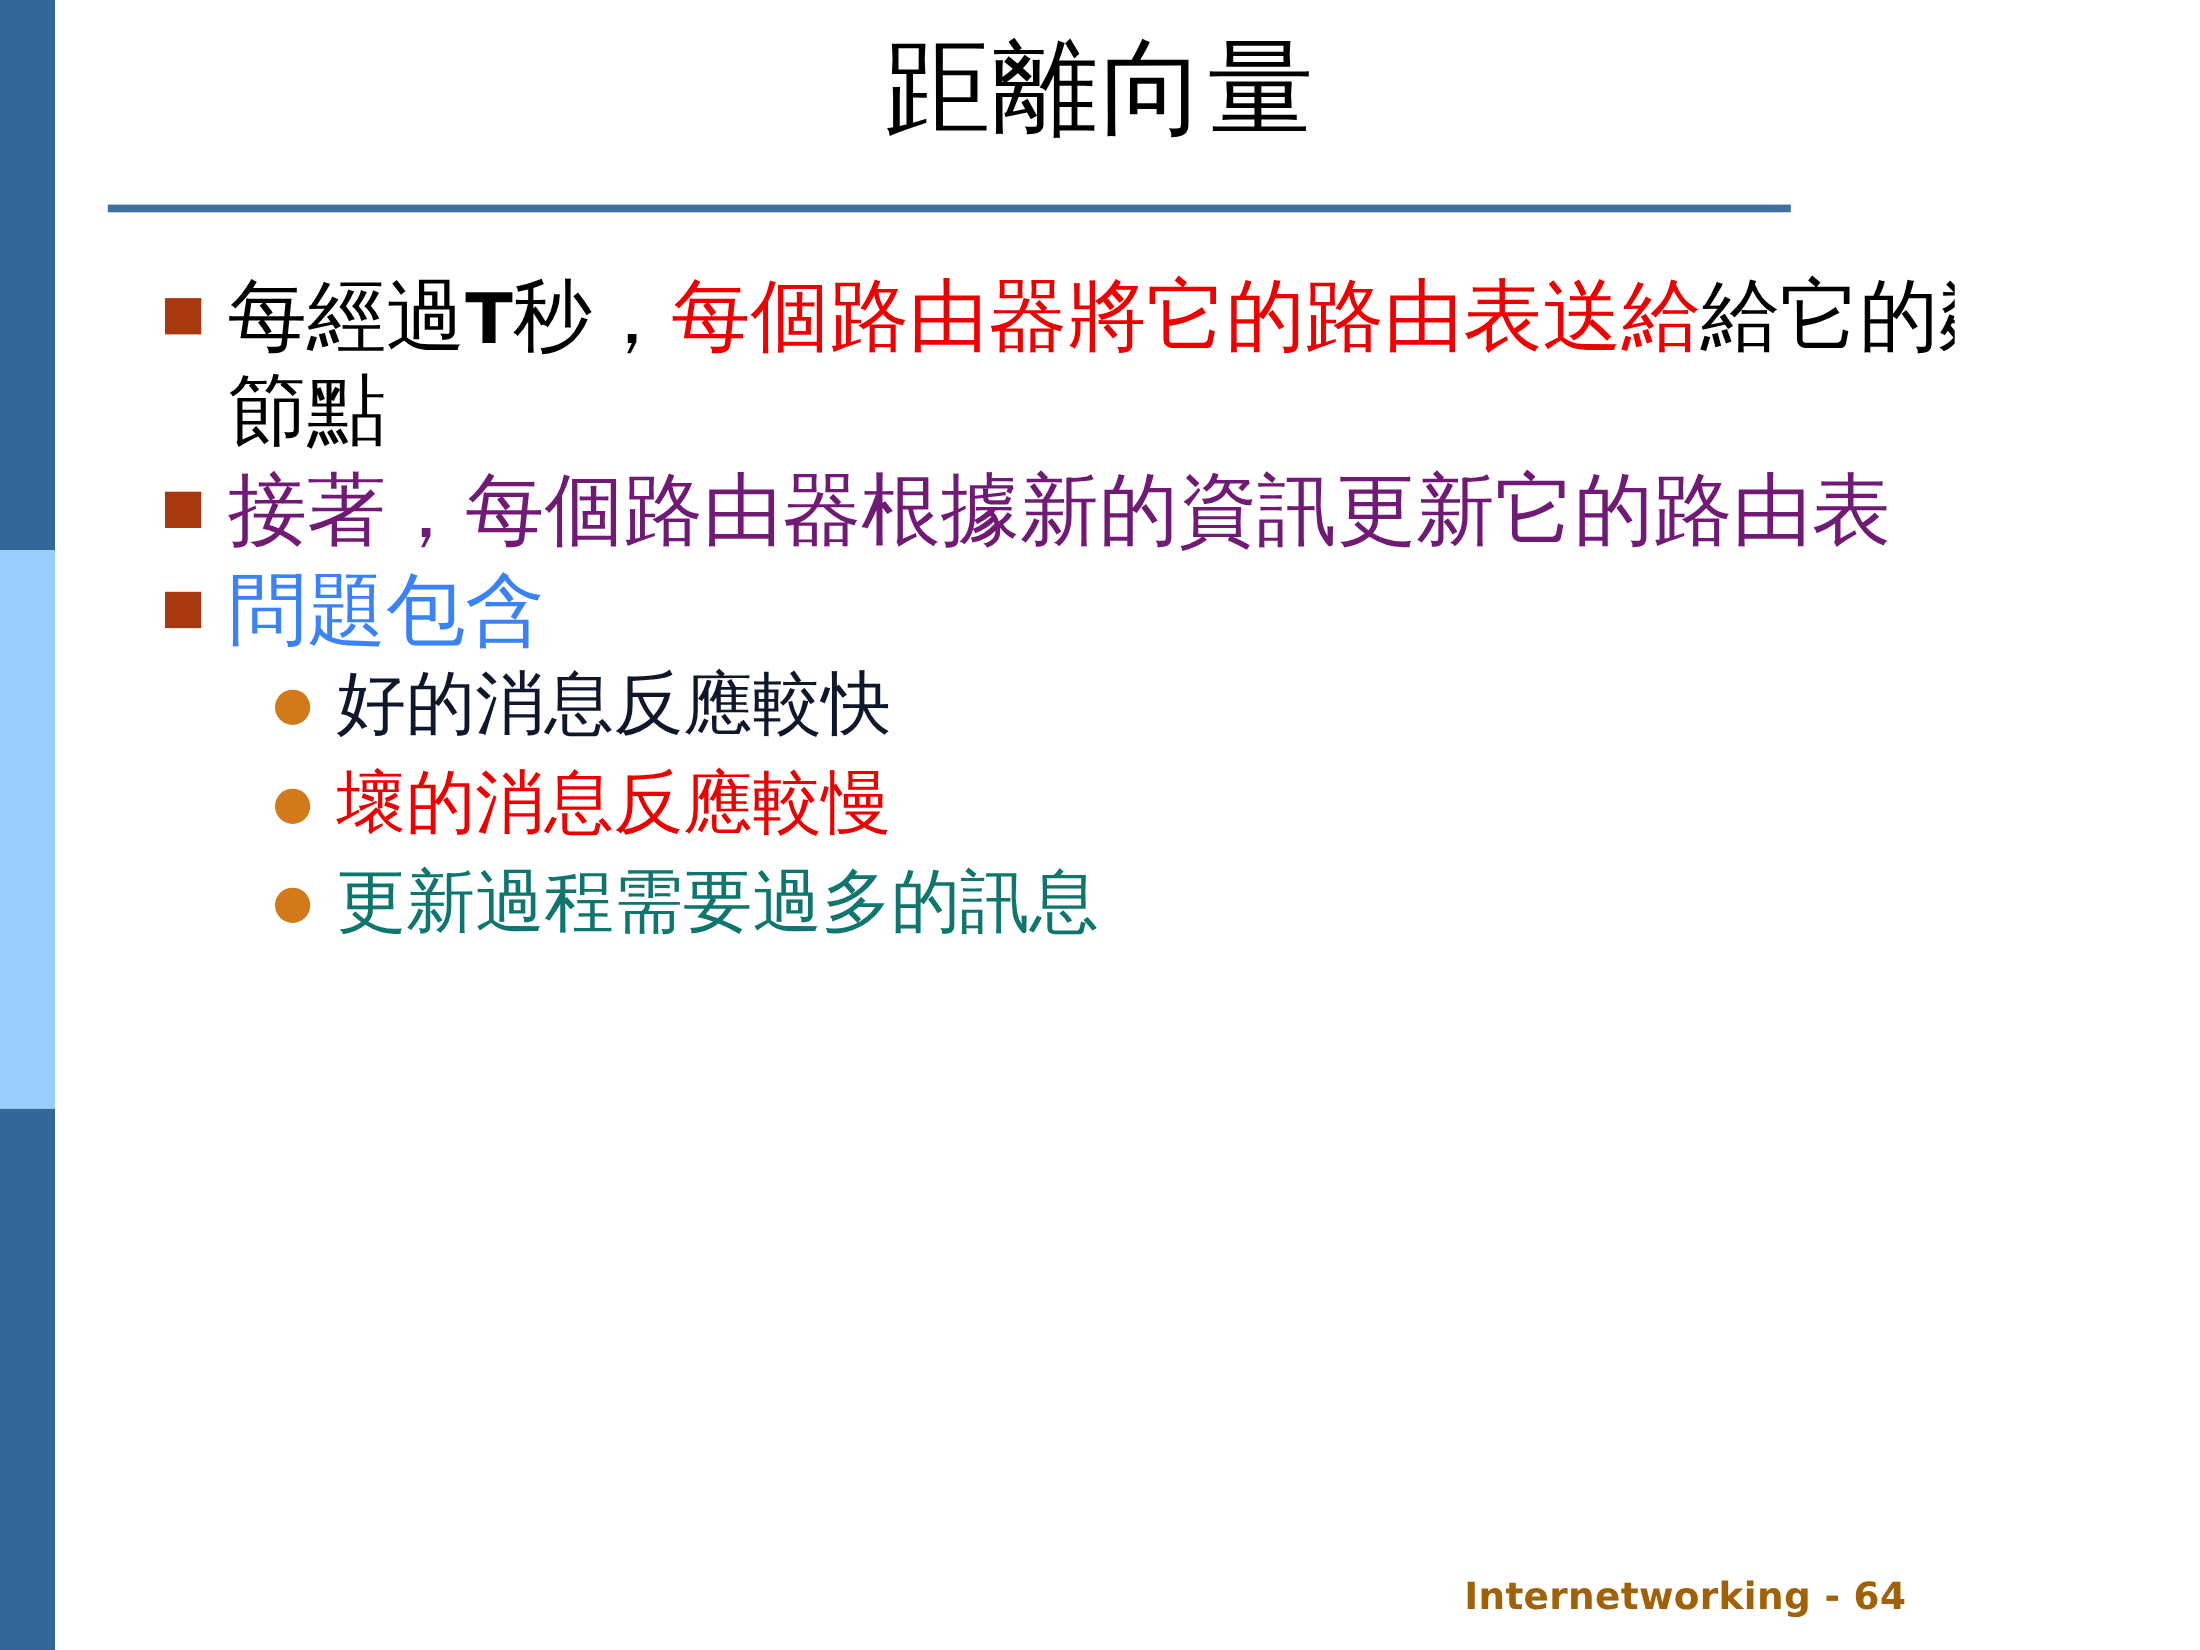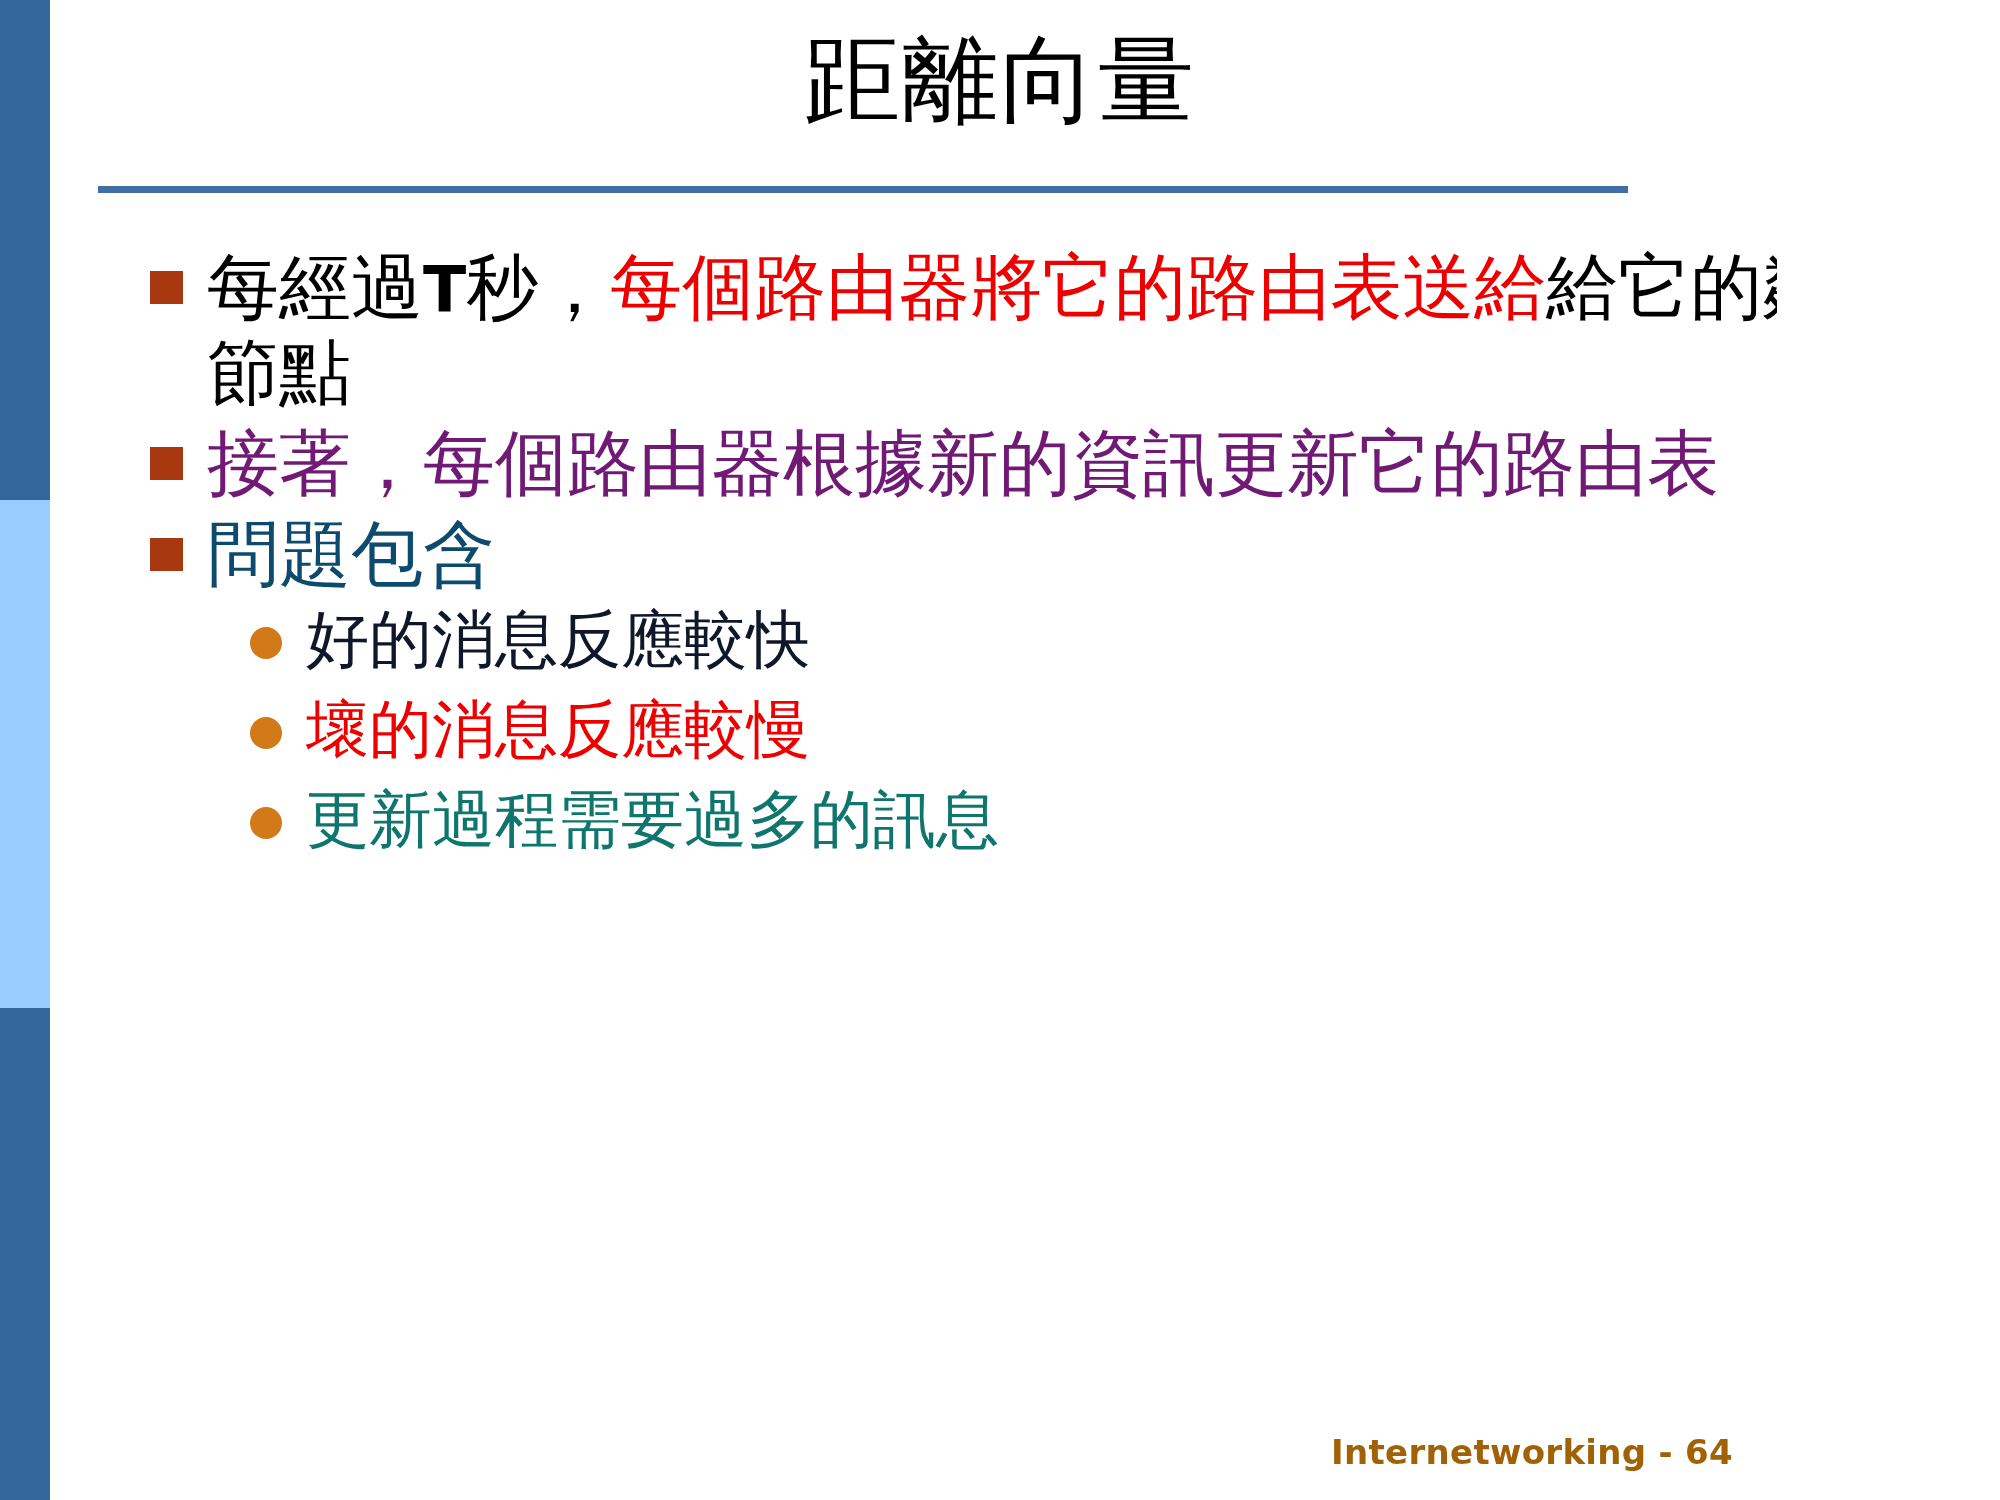--- a/index.html
+++ b/index.html
@@ -134,21 +134,21 @@
       <div class="bullet-row lvl1">
         <div class="marker-sq" style="background: rgb(168, 56, 15);"></div>
         <div class="text"><span style="color: rgb(0, 0, 0);">每經過</span><span class="lat" style="color: rgb(0, 0, 0);">T</span><span style="color: rgb(0, 0, 0);">秒，</span><span class="red" style="color: rgb(238, 0, 0);">每個路由器將它的路由表送給</span><span style="color: rgb(0, 0, 0);">給它的鄰居節點</span></div>
       </div>
       <div class="bullet-row lvl1">
         <div class="marker-sq" style="background: rgb(168, 56, 15);"></div>
         <div class="text"><span style="color: #701a75;">接著，每個路由器根據新的資訊更新它的路由表</span></div>
       </div>
       <div class="bullet-row lvl1">
         <div class="marker-sq" style="background: rgb(168, 56, 15);"></div>
-        <div class="text"><span style="color: #0c4a6e;">問題包含</span></div>
+        <div class="text"><span style="color: #3b82f6;">問題包含</span></div>
       </div>
       <div class="bullet-row lvl2">
         <div class="marker-dot" style="background: rgb(210, 121, 26);"></div>
         <div class="text lvl2"><span class="red" style="color: #0f172a;">好的消息反應較快</span></div>
       </div>
       <div class="bullet-row lvl2">
         <div class="marker-dot" style="background: rgb(210, 121, 26);"></div>
         <div class="text lvl2"><span class="red" style="color: rgb(238, 0, 0);">壞的消息反應較慢</span></div>
       </div>
       <div class="bullet-row lvl2">

